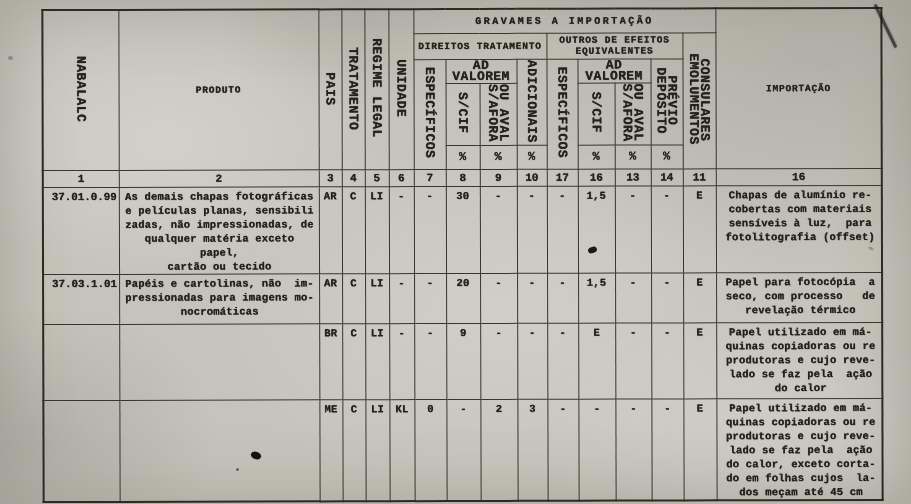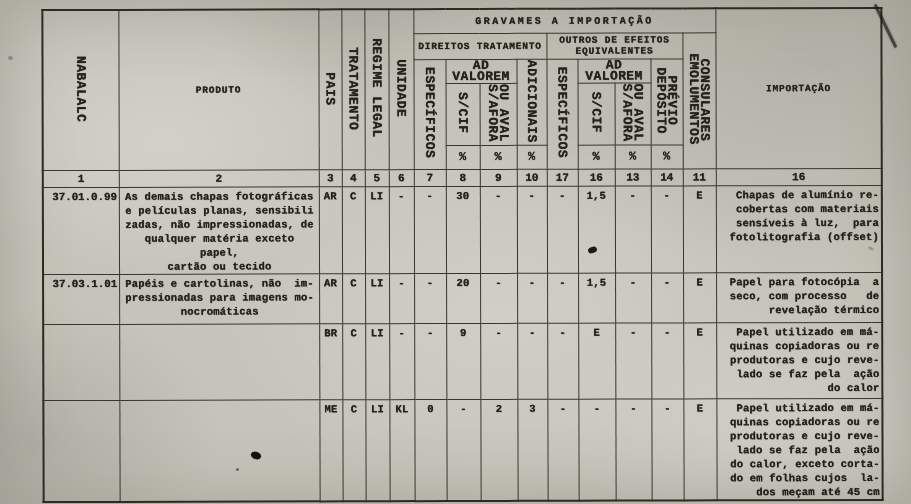--- a/index.html
+++ b/index.html
@@ -36,23 +36,23 @@
   .vert{writing-mode:vertical-lr;text-orientation:mixed;display:inline-block;
         white-space:pre-line;line-height:11px;letter-spacing:.5px;}
   .pct{font-size:12px;font-weight:700;}
   
   .num td{height:16px;text-align:center;vertical-align:middle;
           font-size:11px;font-weight:700;padding:0;line-height:12px;}
   
   .bc{vertical-align:top;text-align:center;font-weight:700;
       font-size:10.5px;line-height:14px;letter-spacing:.2px;
       white-space:pre-wrap;padding:2px 1px 0 1px;}
-  .bc.c0{text-align:center;font-size:10.8px;padding-left:8px;letter-spacing:0;}
+  .bc.c0{text-align:left;font-size:10.8px;padding-left:8px;letter-spacing:0;}
   .bc.c1{text-align:center;padding-left:3px;padding-right:2px;}
-  .bc.c15{text-align:right;padding-left:5px;padding-right:2px;margin-left:20px;}
+  .bc.c15{text-align:center;padding-left:5px;padding-right:2px;margin-left:20px;}
   .hr1{height:24px}.hr2{height:26px}.hr3{height:24px}.hr4{height:46px}.hr5{height:24px}
   
   .artifact{position:absolute;pointer-events:none;}
   .blot1{left:251px;top:452px;width:10px;height:7px;background:#14120e;border-radius:50%;
          transform:rotate(18deg);box-shadow:0 0 1px #14120e;}
   .blot2{left:588px;top:247px;width:9px;height:6px;background:#1b1913;border-radius:45%;
          transform:rotate(-20deg);}
   .blot3{left:236px;top:468px;width:3px;height:3px;background:rgba(30,28,22,.55);border-radius:50%;}
   .edge-mark{left:884px;top:2px;width:3px;height:48px;background:rgba(28,26,20,.72);
              transform:rotate(-26deg);border-radius:2px;box-shadow:0 0 2px rgba(28,26,20,.5);}

